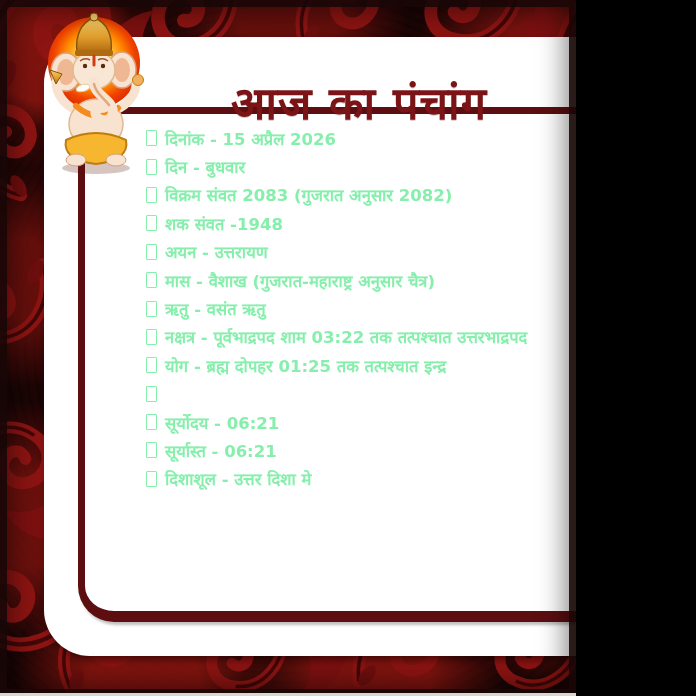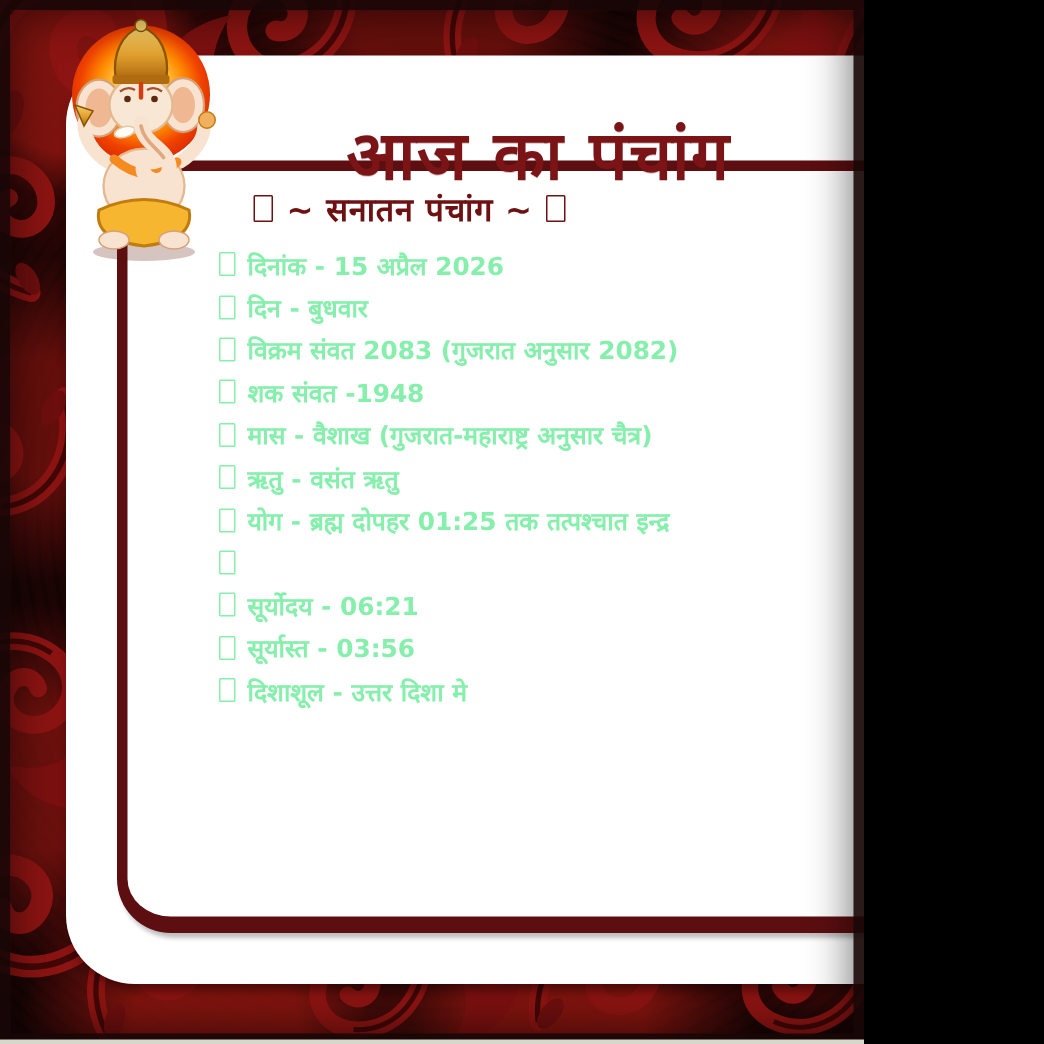--- a/index.html
+++ b/index.html
@@ -200,64 +200,67 @@
     <path d="M62 74 C63 86 72 88 78 96 C84 104 80 114 70 112 C63 110 62 104 65 100" fill="none" stroke="#f7e3cf" stroke-width="10" stroke-linecap="round"></path>
     <path d="M62 76 C64 86 72 90 77 97" fill="none" stroke="#e0a87f" stroke-width="2.5" stroke-linecap="round"></path>
   </svg>
 
   <div class="logo">
     <div class="logo-monogram">सु</div>
     <div class="logo-name">सुभारती</div>
   </div>
 
   <div class="panchang">
-    <div class="list-heading">
-      <span class="tofu"></span>
-      <span>~ सनातन पंचांग ~</span>
-      <span class="tofu"></span>
-    </div>
     <ul class="items">
       <li>
           <span class="tofu"></span>
           <span>दिनांक - 15 अप्रैल 2026</span>
         </li>
       <li>
           <span class="tofu"></span>
           <span>दिन - बुधवार</span>
         </li>
       <li>
           <span class="tofu"></span>
           <span>विक्रम संवत 2083 (गुजरात अनुसार 2082)</span>
         </li>
       <li>
           <span class="tofu"></span>
           <span>शक संवत -1948</span>
         </li>
       <li>
           <span class="tofu"></span>
+          <span>अयन - उत्तरायण</span>
+        </li>
+      <li>
+          <span class="tofu"></span>
           <span>मास - वैशाख (गुजरात-महाराष्ट्र अनुसार चैत्र)</span>
         </li>
       <li>
           <span class="tofu"></span>
           <span>ऋतु - वसंत ऋतु</span>
         </li>
       <li>
           <span class="tofu"></span>
+          <span>नक्षत्र - पूर्वभाद्रपद शाम 03:22 तक तत्पश्चात उत्तरभाद्रपद</span>
+        </li>
+      <li>
+          <span class="tofu"></span>
           <span>योग - ब्रह्म दोपहर 01:25 तक तत्पश्चात इन्द्र</span>
         </li>
       <li>
           <span class="tofu"></span>
         </li>
       <li>
           <span class="tofu"></span>
           <span>सूर्योदय - 06:21</span>
         </li>
       <li>
           <span class="tofu"></span>
-          <span>सूर्यास्त -  03:56</span>
+          <span>सूर्यास्त -  06:21</span>
         </li>
       <li>
           <span class="tofu"></span>
           <span>दिशाशूल - उत्तर दिशा मे</span>
         </li>
     </ul>
   </div>
 
   <div class="edge-border"></div>
   <div class="bottom-line"></div>

